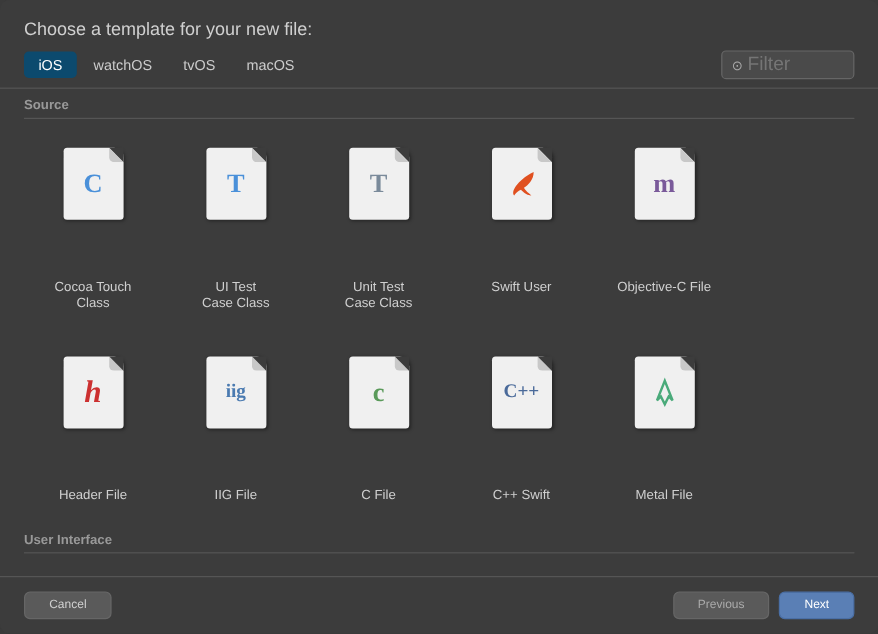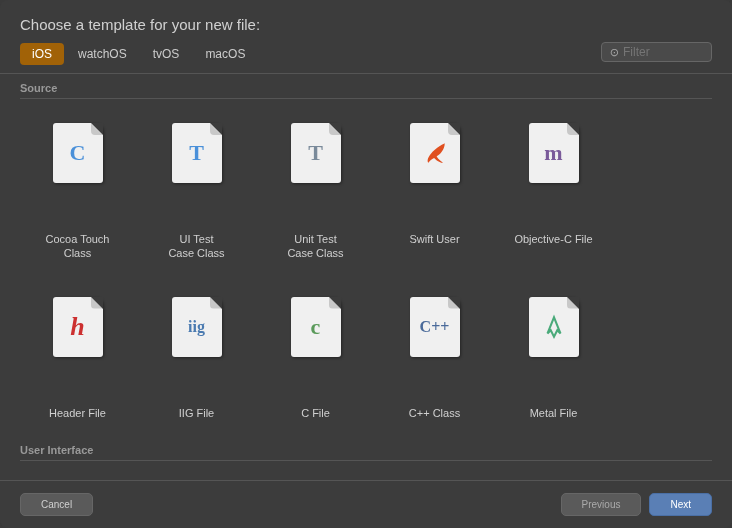--- a/index.html
+++ b/index.html
@@ -45,21 +45,21 @@
       font-size: 12px;
       border-radius: 4px;
       cursor: pointer;
       color: #ccc;
       background: transparent;
       border: none;
       outline: none;
     }
 
     .tab.active {
-      background: #a16207;
+      background: #0c4a6e;
       color: #fff;
     }
 
     .filter-area {
       position: absolute;
       right: 20px;
       top: 42px;
       display: flex;
       align-items: center;
       background: #4a4a4a;
@@ -72,21 +72,21 @@
     .filter-icon {
       font-size: 11px;
       color: #aaa;
     }
 
     .filter-input {
       background: transparent;
       border: none;
       outline: none;
       color: #fde047;
-      font-size: 12px;
+      font-size: 16px;
       width: 80px;
     }
 
     .content-area {
       flex: 1;
       overflow-y: auto;
       padding: 0 20px;
     }
 
     .section-label {
@@ -330,21 +330,21 @@
         </div>
         <span class="file-label-text">C File</span>
       </div>
 
       <div class="file-item">
         <div class="file-icon">
           <div class="file-page">
             <span class="icon-letter icon-cpp">C++</span>
           </div>
         </div>
-        <span class="file-label-text">C++ Class</span>
+        <span class="file-label-text">C++ Swift</span>
       </div>
 
       <div class="file-item">
         <div class="file-icon">
           <div class="file-page">
             <svg viewBox="0 0 32 32" width="26" height="26">
               <path d="M8 24 L16 4 L24 24 L20 20 L16 28 L12 20 Z" fill="none" stroke="#4aaa7a" stroke-width="2.5"></path>
             </svg>
           </div>
         </div>

